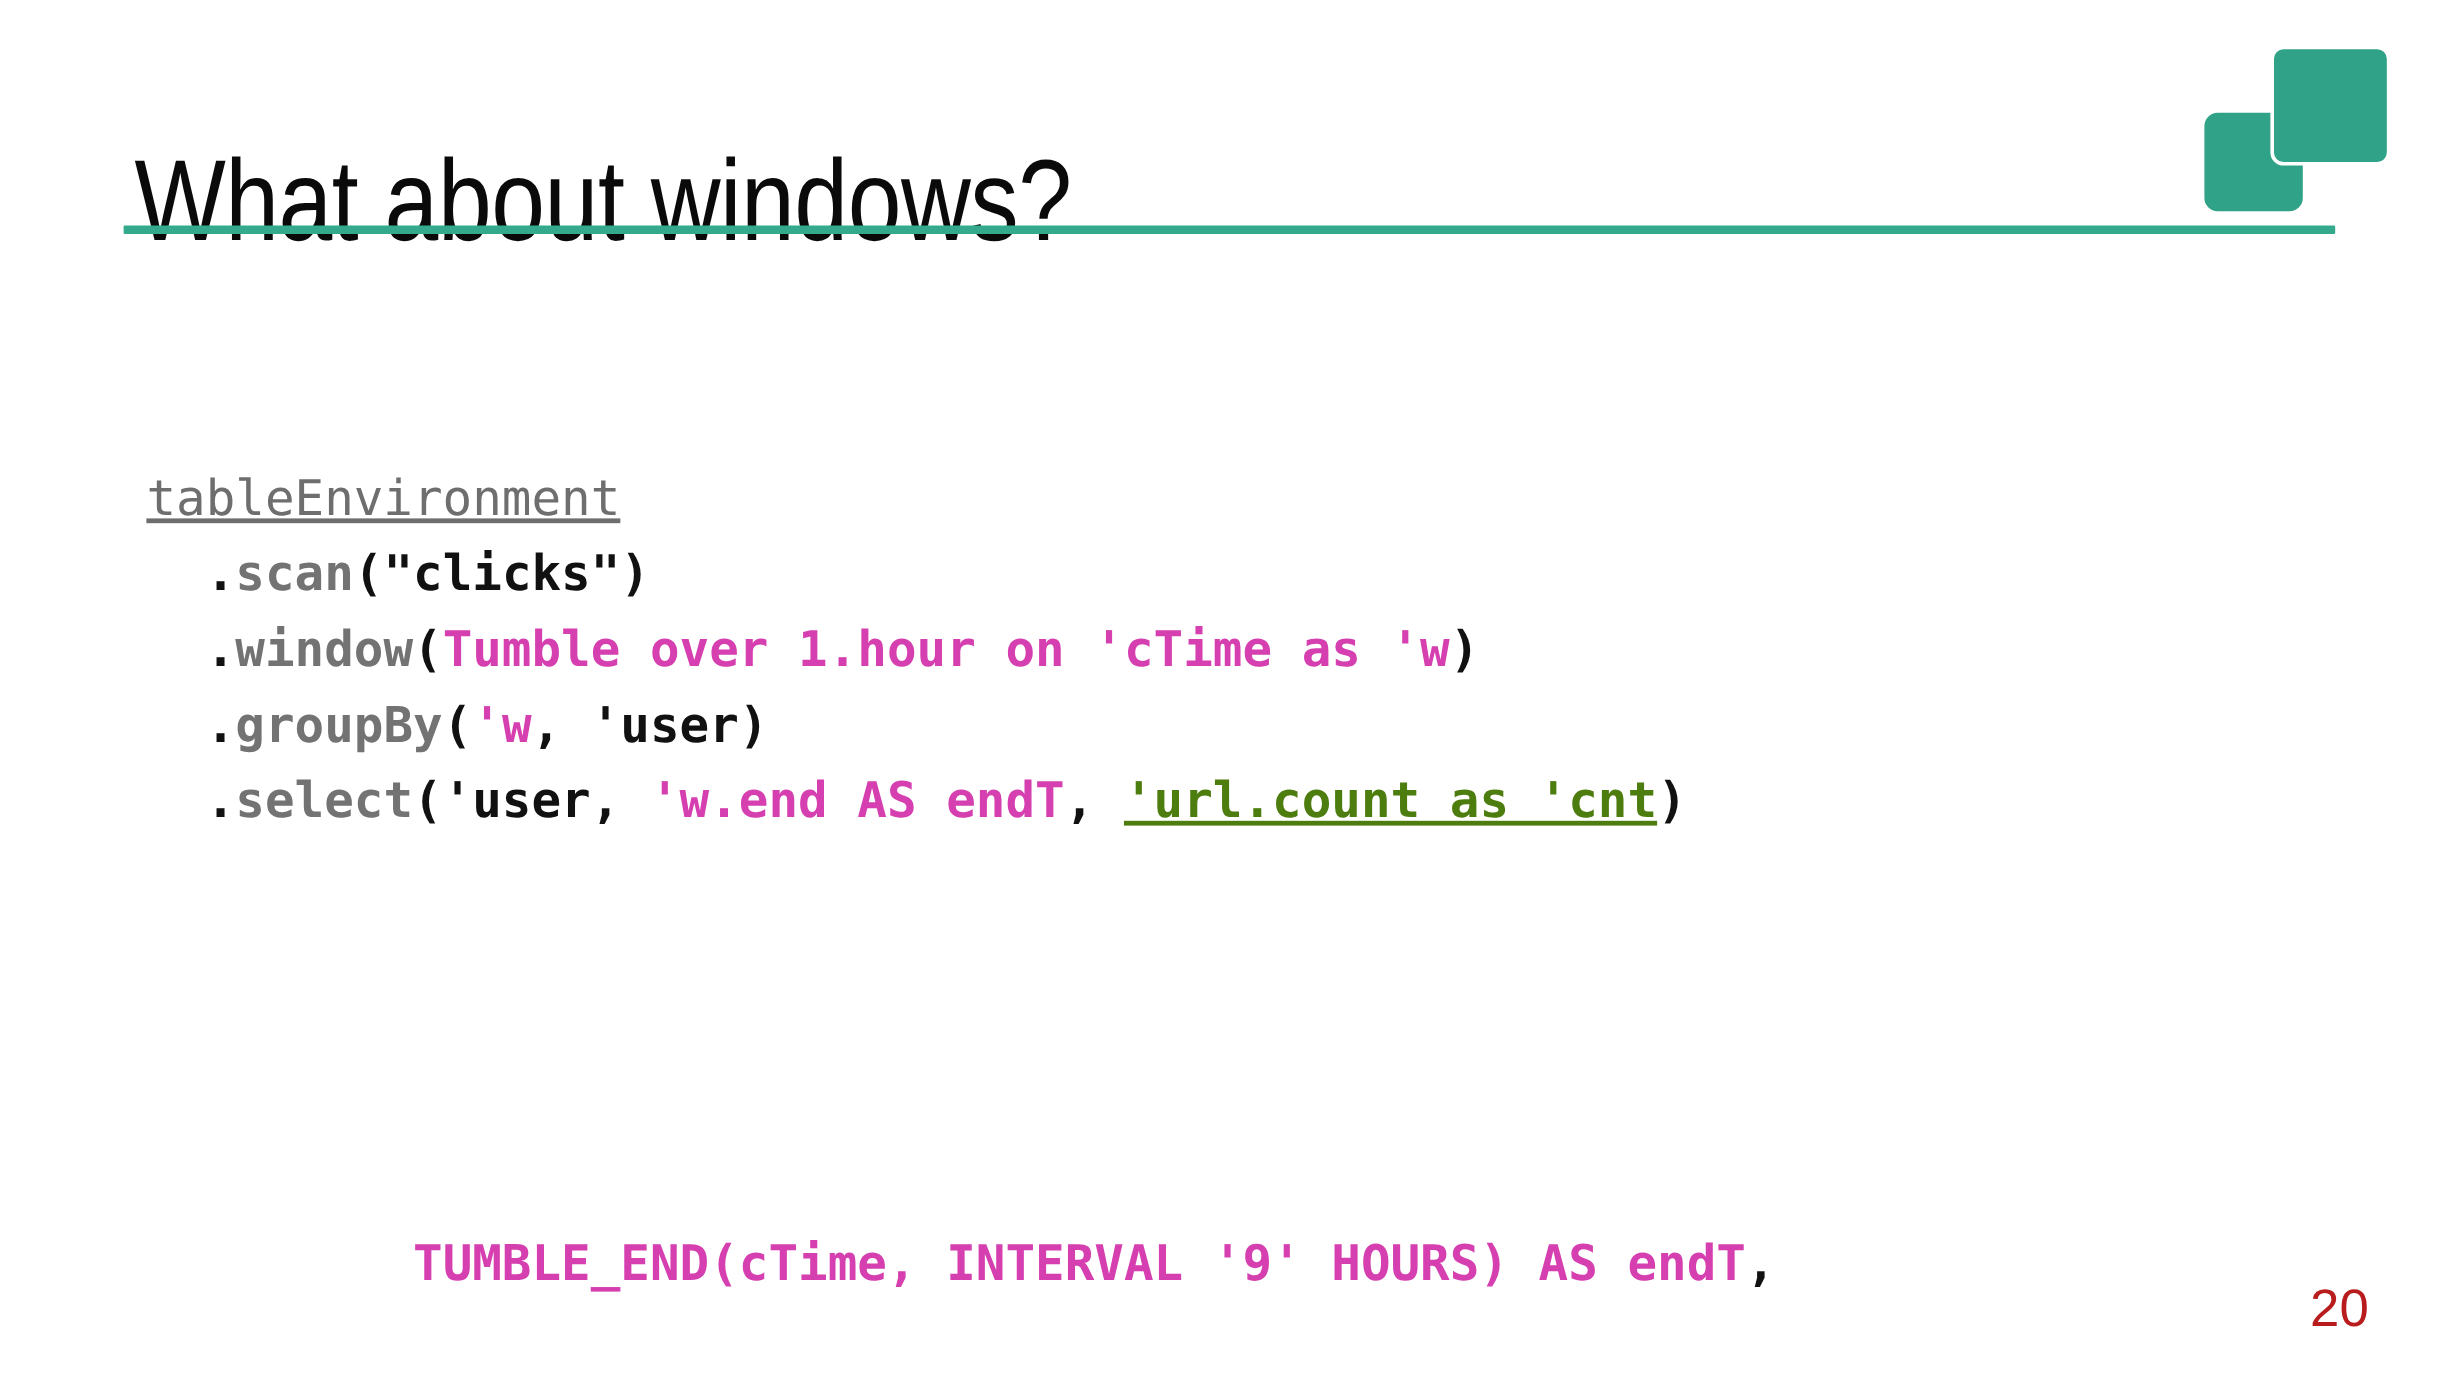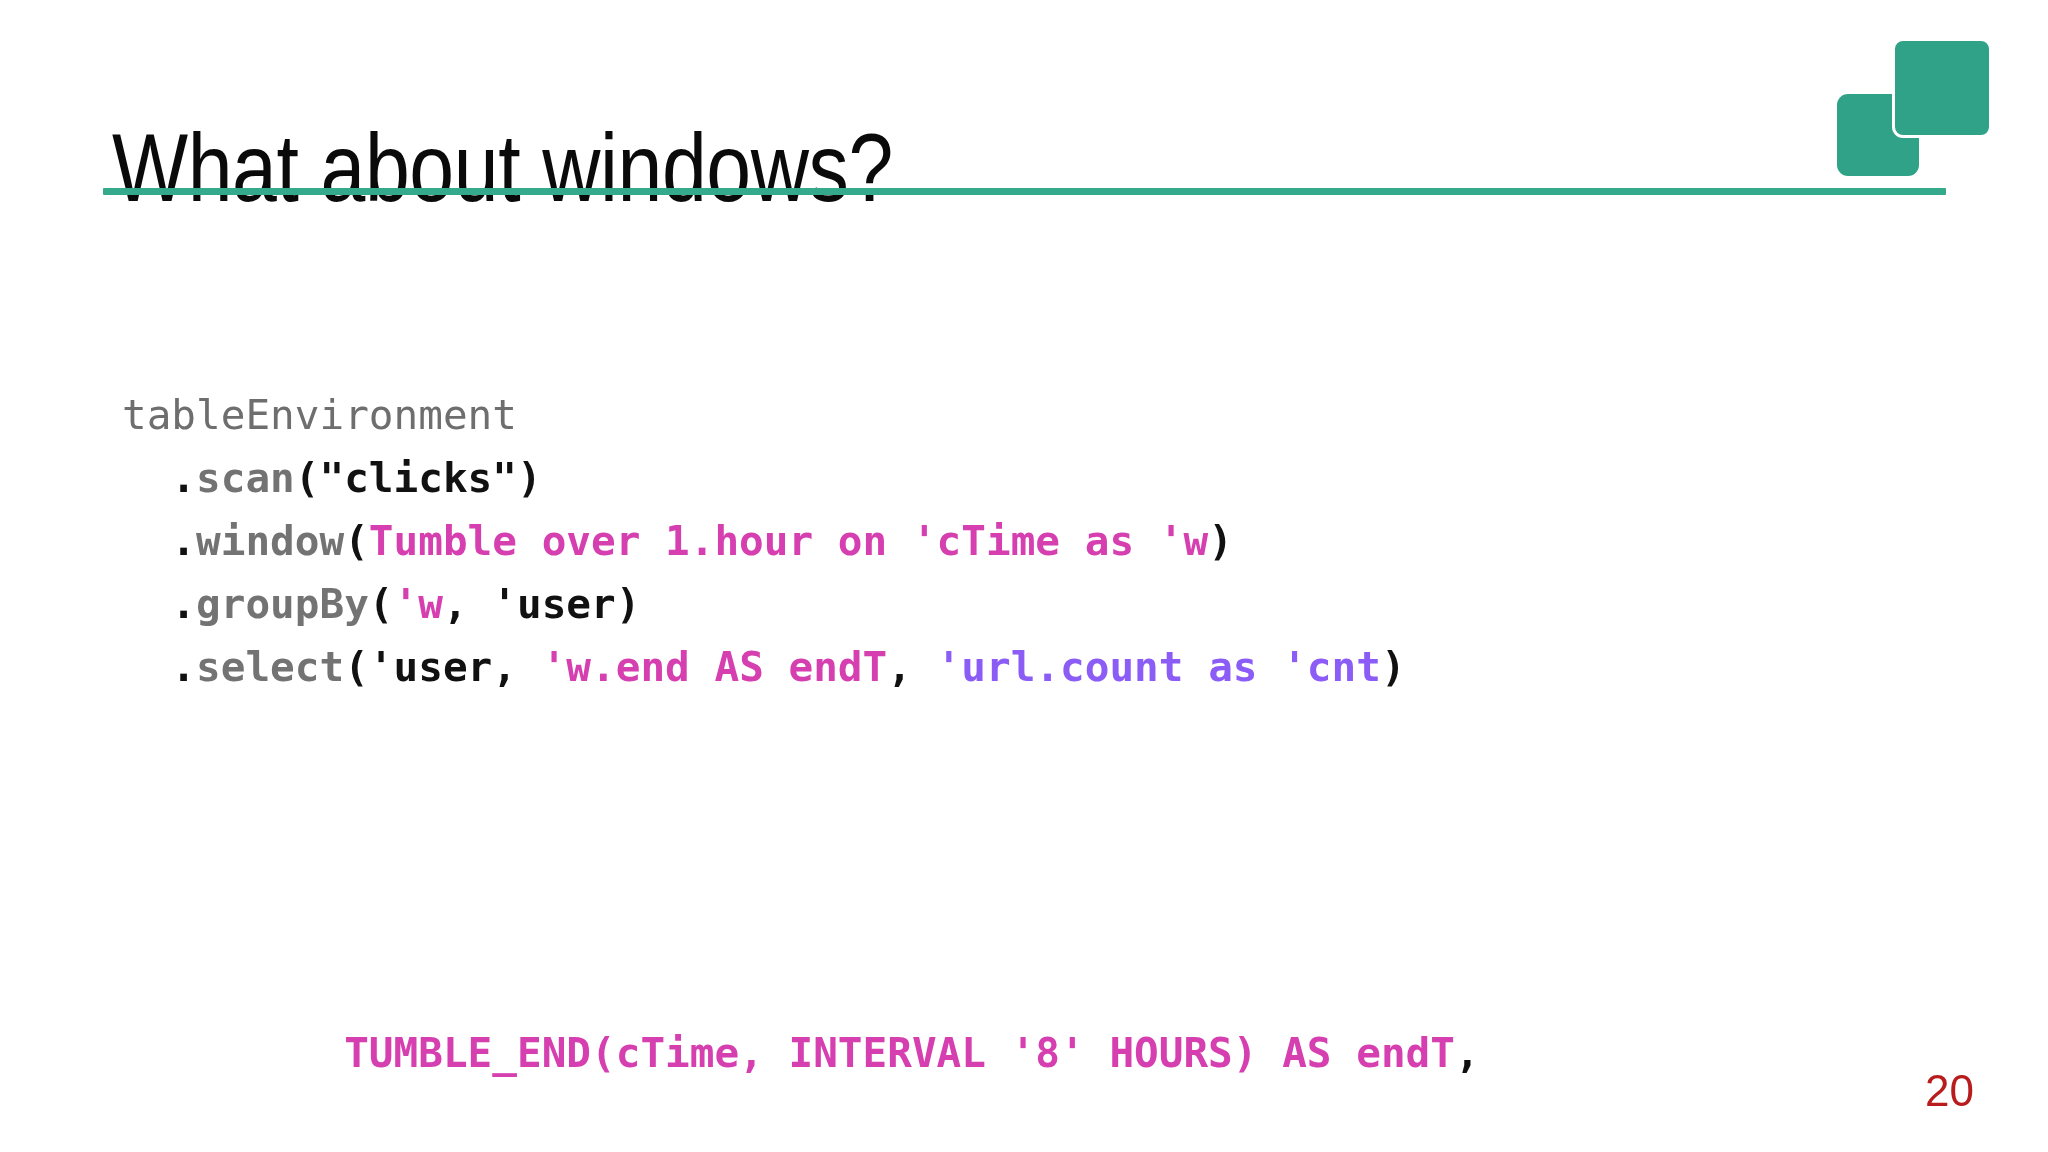--- a/index.html
+++ b/index.html
@@ -91,24 +91,24 @@
   .code-line {
     white-space: pre;
     min-height: 63px;
   }
   .code-line.blank { height: 63px; }
 
   .sql-block { margin-top: 8px; }
 
   
   .tok-plain   { color: #111111; font-weight: 700; }
-  .tok-dim     { color: #6e6e6e; font-weight: 400; }
+  .tok-dim     { color: #6e6e6e; font-weight: 400; text-decoration: underline; }
   .tok-teal    { color: #737373; font-weight: 700; }
   .tok-magenta { color: #d53fb0; font-weight: 700; }
-  .tok-blue    { color: #8b5cf6; font-weight: 700; }
+  .tok-blue    { color: #4d7c0f; font-weight: 700; text-decoration: underline; }
 
   
   .page-number {
     position: absolute;
     right: 74px;
     bottom: 36px;
     font-family: "Liberation Sans", sans-serif;
     font-size: 44px;
     color: #b91c1c;
     font-weight: 400;
@@ -124,18 +124,18 @@
   <div class="title-rule"></div>
 
   <div class="logo">
     <div class="logo-sq back"></div>
     <div class="logo-sq front"></div>
   </div>
 
   <div class="code-area">
     <div id="table-api-block"><div class="code-line"><span class="tok-dim">tableEnvironment</span></div><div class="code-line"><span class="tok-plain">  .</span><span class="tok-teal">scan</span><span class="tok-plain">("clicks")</span></div><div class="code-line"><span class="tok-plain">  .</span><span class="tok-teal">window</span><span class="tok-plain">(</span><span class="tok-magenta">Tumble over 1.hour on 'cTime as 'w</span><span class="tok-plain">)</span></div><div class="code-line"><span class="tok-plain">  .</span><span class="tok-teal">groupBy</span><span class="tok-plain">(</span><span class="tok-magenta">'w</span><span class="tok-plain">, 'user)</span></div><div class="code-line"><span class="tok-plain">  .</span><span class="tok-teal">select</span><span class="tok-plain">('user, </span><span class="tok-magenta">'w.end AS endT</span><span class="tok-plain">, </span><span class="tok-blue">'url.count as 'cnt</span><span class="tok-plain">)</span></div></div>
     <div class="code-line blank"></div>
-    <div class="sql-block" id="sql-block"><div class="code-line"><span class="tok-plain">         </span><span class="tok-magenta">TUMBLE_END(cTime, INTERVAL '8' HOURS) AS endT</span><span class="tok-plain">,</span></div><div class="code-line"></div></div>
+    <div class="sql-block" id="sql-block"><div class="code-line"><span class="tok-plain">         </span><span class="tok-magenta">TUMBLE_END(cTime, INTERVAL '9' HOURS) AS endT</span><span class="tok-plain">,</span></div><div class="code-line"></div></div>
   </div>
 
   <div class="page-number">20</div>
 
 </div>
 
 </body></html>

